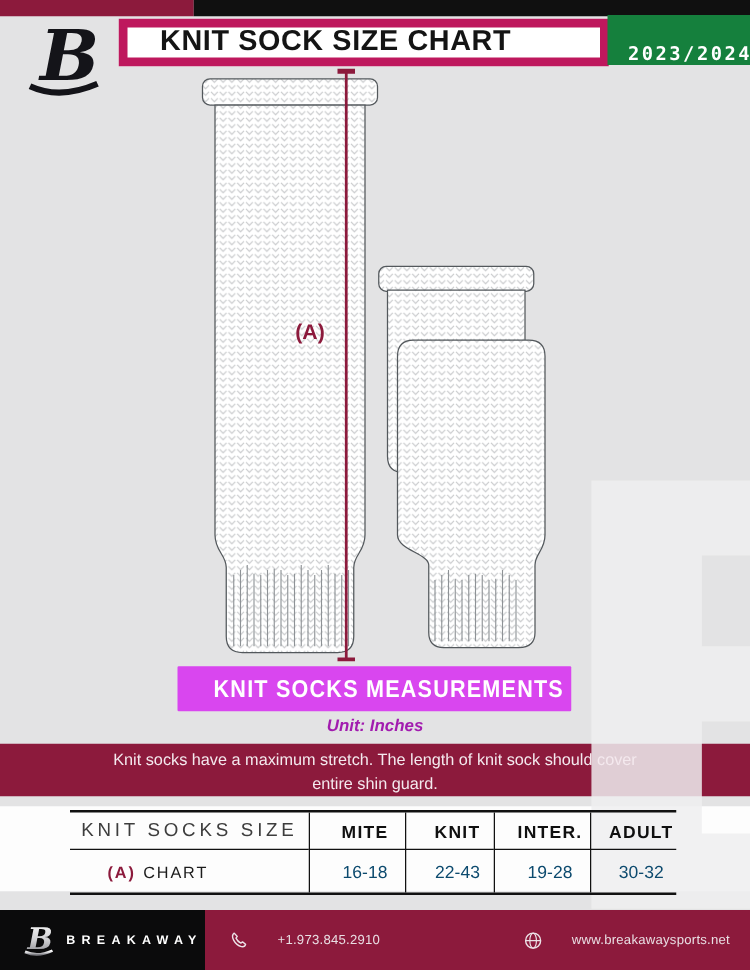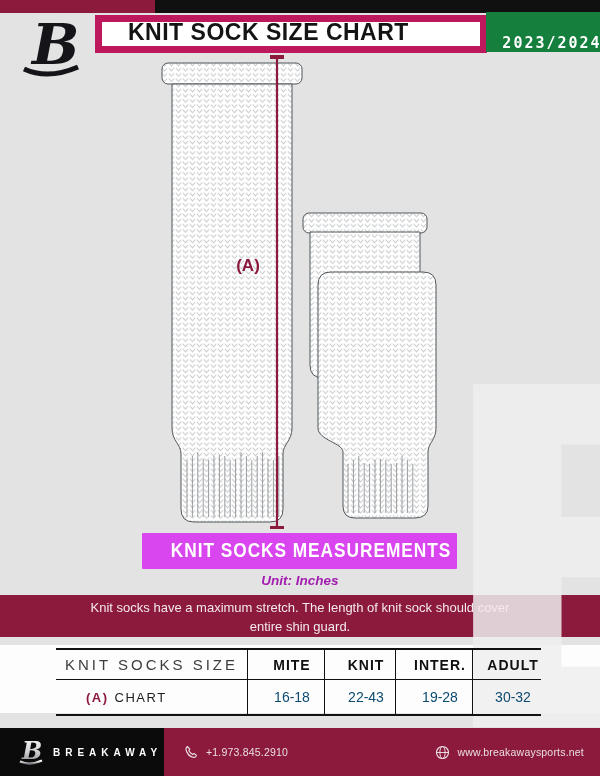--- a/index.html
+++ b/index.html
@@ -82,21 +82,21 @@
   .footer-black {
     width:164px; height:48px; background:#0B0B0C;
     display:flex; align-items:center; padding-left:18px; gap:9px;
   }
   .footer-brand { color:#FFFFFF; font-weight:bold; font-size:10px; letter-spacing:5px; }
   .footer-maroon {
     flex:1; height:48px; background:#8C1A3C;
     display:flex; align-items:center; justify-content:space-between;
     padding:0 16px 0 20px;
   }
-  .contact { display:flex; align-items:center; gap:7px; color:#E9DEE3; font-size:10.5px; letter-spacing:0.2px; }
+  .contact { display:flex; align-items:center; gap:23px; color:#E9DEE3; font-size:10.5px; letter-spacing:0.2px; }
   .contact svg { display:block; }
 </style>
 </head>
 <body>
 
 <div class="page">
 
   <div class="band band-notice-bg"></div>
   <div class="band band-white"></div>
 

